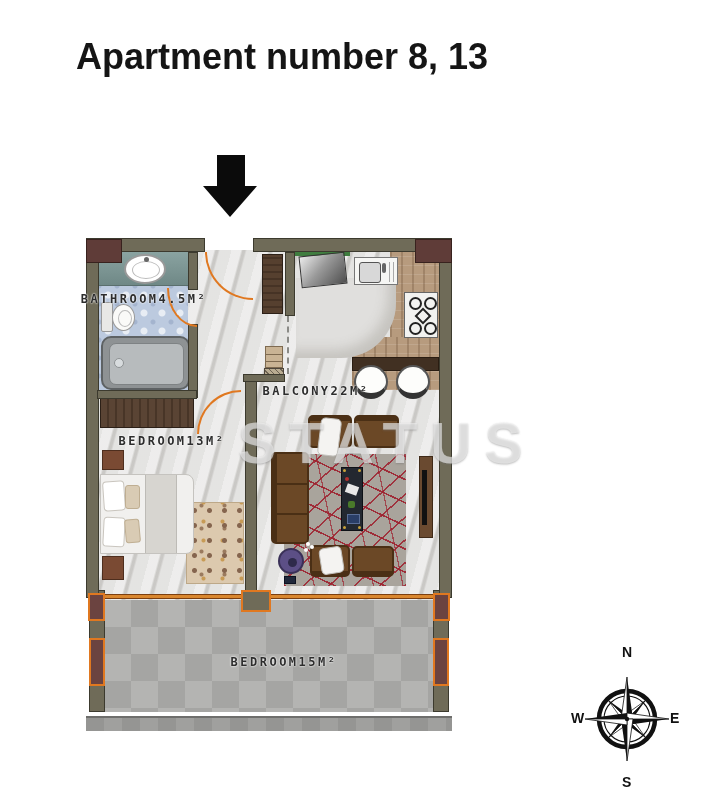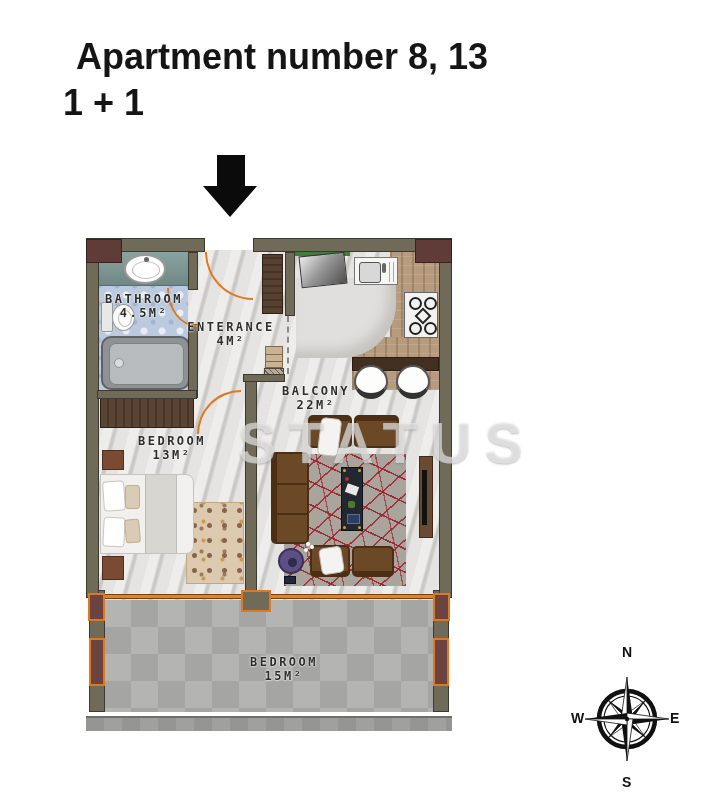--- a/index.html
+++ b/index.html
@@ -16,21 +16,21 @@
   
   #plan{position:absolute;left:88px;top:238px;width:362px;height:491px;}
   .marble{background-color:#d9d8d6;
     background-image:repeating-linear-gradient(105deg,rgba(255,255,255,.55) 0 9px,
       rgba(148,146,140,.22) 11px 13px,rgba(255,255,255,.3) 15px 26px);}
   .wall{position:absolute;background:#6f6b58;border:1px solid #3c3a2e;box-sizing:border-box;z-index:5;}
   .maroon{position:absolute;background:#5f3c38;border:1px solid #38221e;box-sizing:border-box;z-index:6;}
   .maroon-orange{position:absolute;background:#6b4340;border:2px solid #e07820;box-sizing:border-box;z-index:6;}
   .door-arc{position:absolute;box-sizing:border-box;z-index:7;}
   .win{position:absolute;height:5px;background:#d9872f;border:1px solid #7c3f10;box-sizing:border-box;z-index:6;}
-  .room-label{position:absolute;display:flex;flex-direction:column;align-items:center;z-index:8;
+  .room-label{position:absolute;display:flex;flex-direction:row;align-items:center;z-index:8;
      font-family:"DejaVu Sans Mono",monospace;font-weight:bold;color:#2d2d2d;font-size:12px;
      letter-spacing:2.5px;line-height:14px;white-space:nowrap;transform:translateX(-50%);
      text-shadow:0 0 2px rgba(255,255,255,.95),0 0 2px rgba(255,255,255,.8);}
   .furn{position:absolute;box-sizing:border-box;z-index:3;}
   .wood-dark{background:repeating-linear-gradient(90deg,#5a4434 0 6px,#483527 6px 8px);border:1px solid #2c2017;}
   .wood-vert{background:repeating-linear-gradient(0deg,#56402f 0 5px,#463325 5px 7px);border:1px solid #2c2017;}
   .sofa{background:#6b4826;border:2px solid #4a2f15;border-radius:5px;}
   .rug-red{background-color:#a9a49c;
     background-image:repeating-linear-gradient(25deg,rgba(158,32,46,.9) 0 1.5px,transparent 1.5px 21px),
       repeating-linear-gradient(-42deg,rgba(158,32,46,.85) 0 1.5px,transparent 1.5px 17px),
@@ -61,21 +61,20 @@
   
   .compass-label{position:absolute;font-weight:700;font-size:14px;color:#111;z-index:4;
        font-family:"Liberation Sans",sans-serif;}
 </style>
 </head>
 <body>
 
 <div id="canvas">
 
   <div class="title-line" style="left:76px;top:36px;">Apartment number 8, 13</div>
-  <div class="title-line" style="left:63px;top:82px;">1 + 1</div>
 
   <div>
     <div class="arrow-shaft" style="left:217px;top:155px;width:28px;height:31px;"></div>
     <div class="arrow-head" style="left:203px;top:186px;"></div>
   </div>
 
   <div id="plan">
 
     <div class="abs marble" style="left:9px;top:12px;width:344px;height:350px;"></div>
 
@@ -205,24 +204,20 @@
          border-bottom:2px solid #e07820;border-bottom-left-radius:100%;"></div>
     <div class="door-arc" style="left:79px;top:50px;width:30px;height:39px;border-left:2px solid #e07820;
          border-bottom:2px solid #e07820;border-bottom-left-radius:100%;"></div>
     <div class="door-arc" style="left:109px;top:152px;width:44px;height:44px;border-left:2px solid #e07820;
          border-top:2px solid #e07820;border-top-left-radius:100%;"></div>
 
     <div class="room-label" style="left:56px;top:54px;">
       <span>BATHROOM</span>
       <span>4.5M²</span>
     </div>
-    <div class="room-label" style="left:143px;top:82px;">
-      <span>ENTERANCE</span>
-      <span>4M²</span>
-    </div>
     <div class="room-label" style="left:228px;top:146px;">
       <span>BALCONY</span>
       <span>22M²</span>
     </div>
     <div class="room-label" style="left:84px;top:196px;">
       <span>BEDROOM</span>
       <span>13M²</span>
     </div>
     <div class="room-label" style="left:196px;top:417px;">
       <span>BEDROOM</span>

